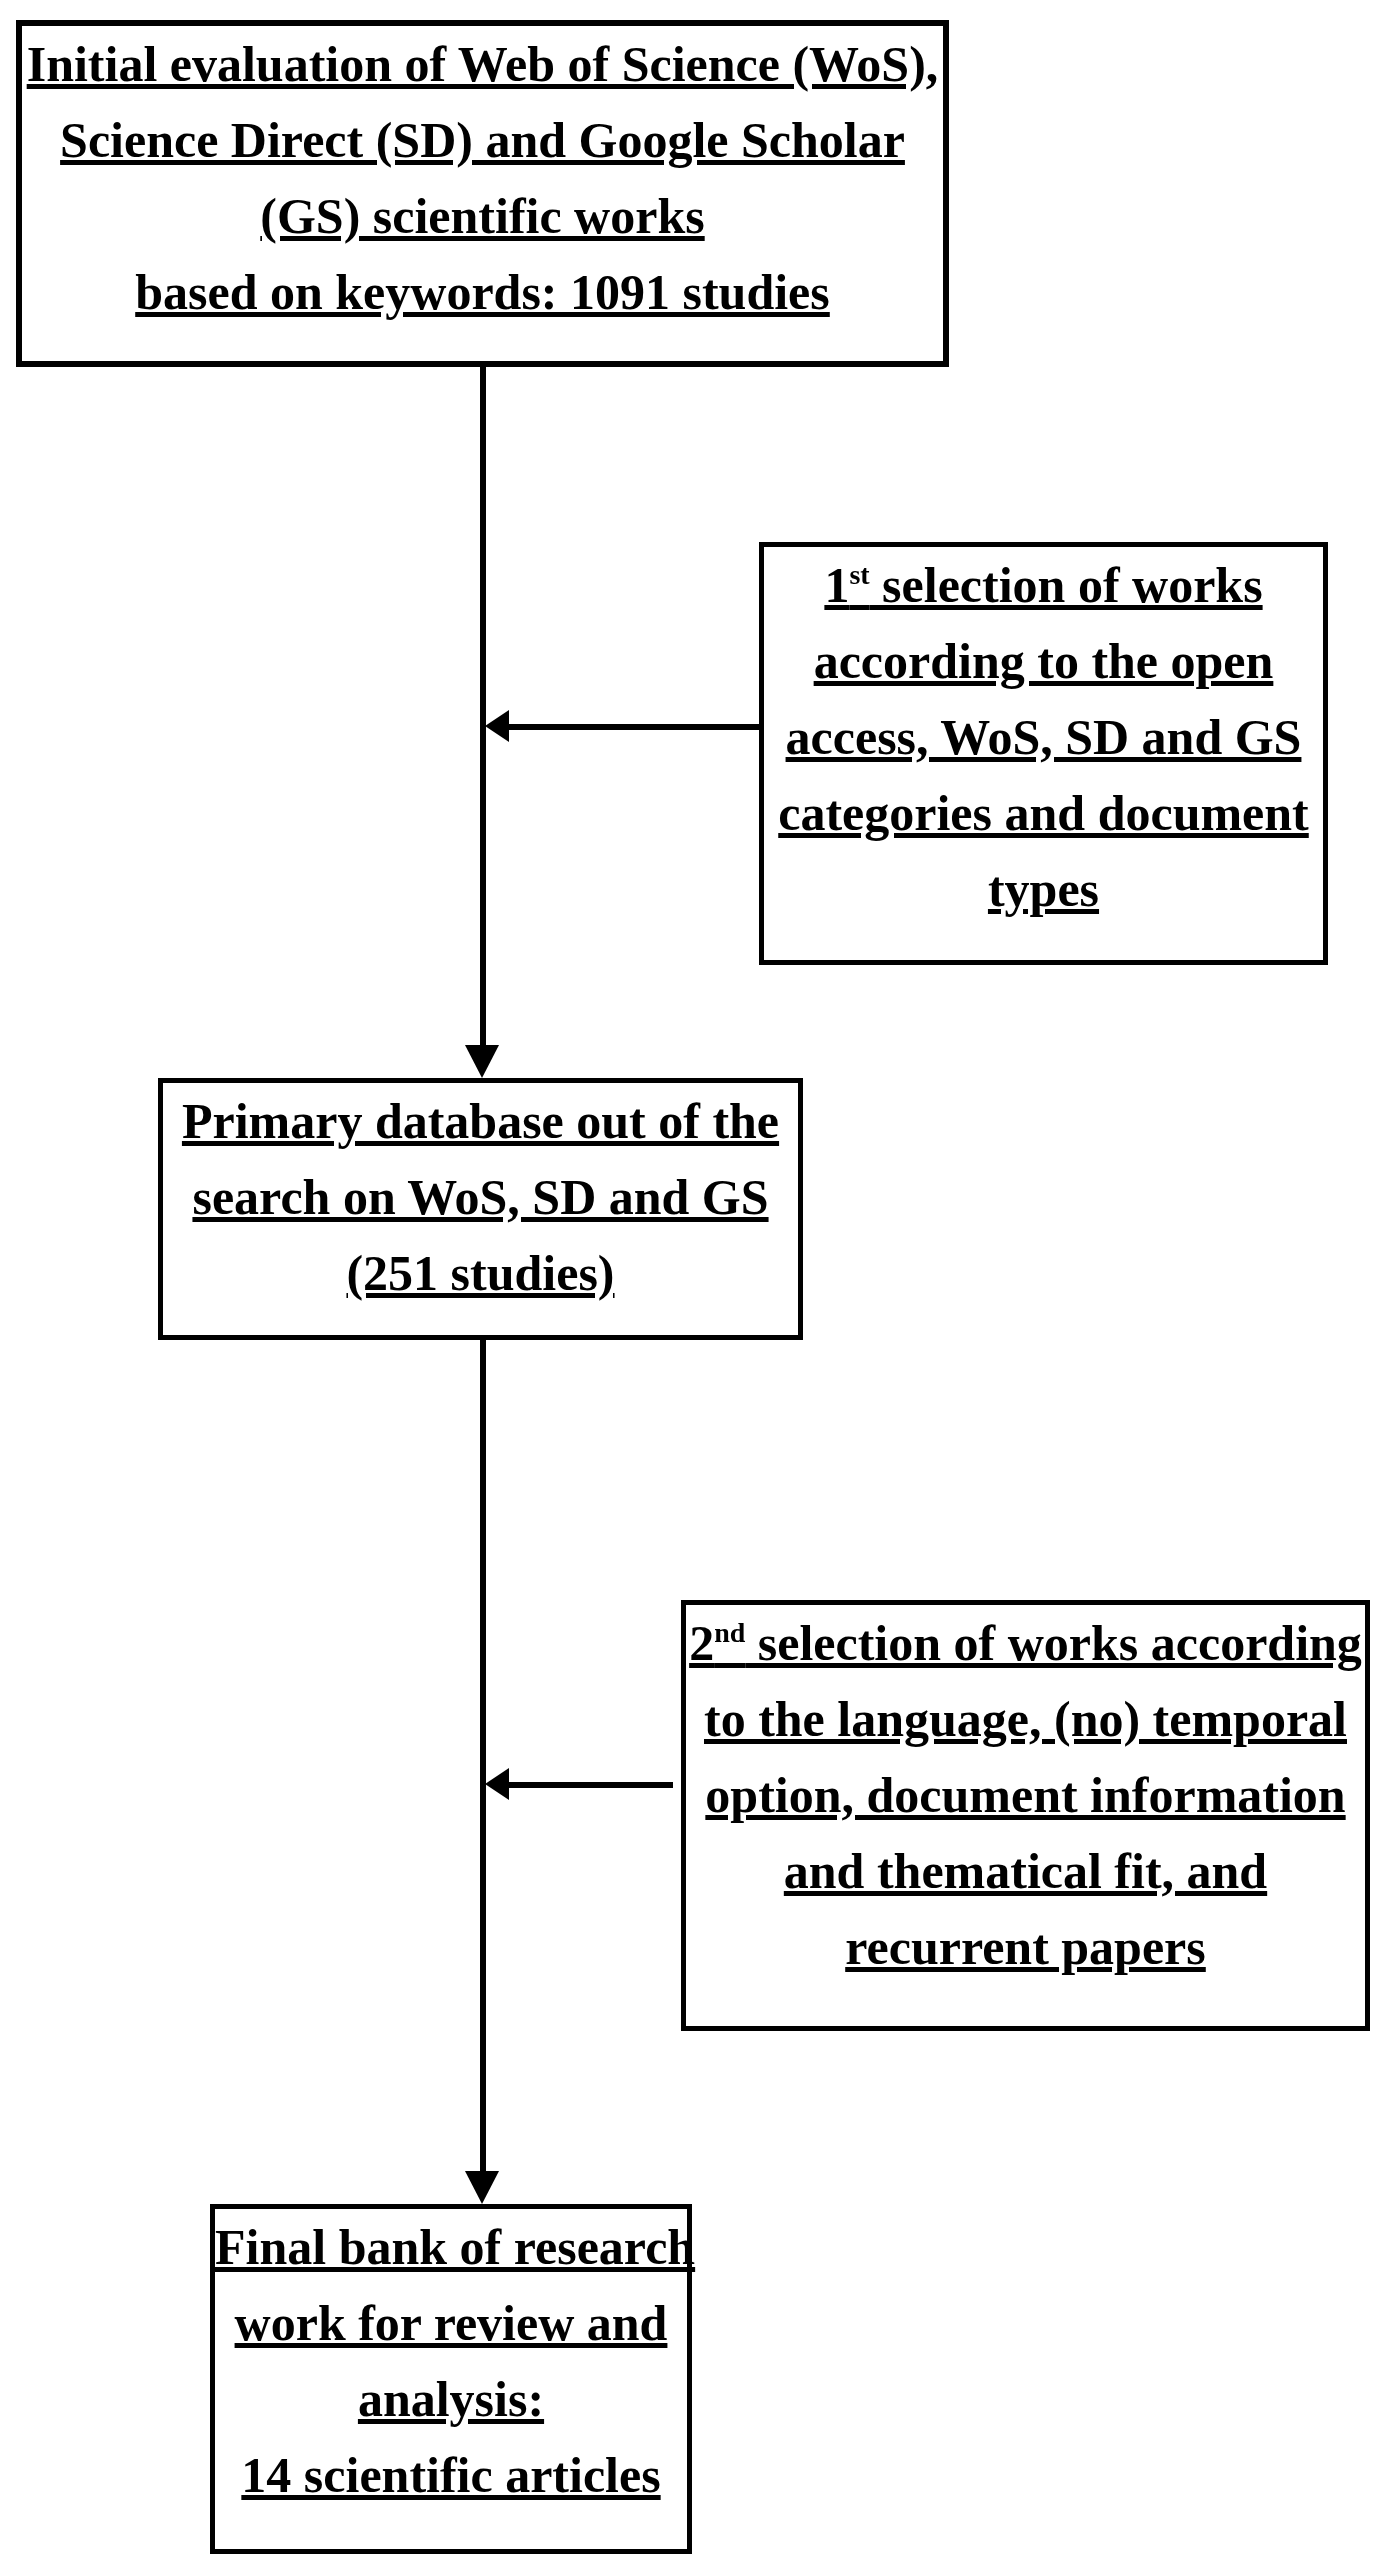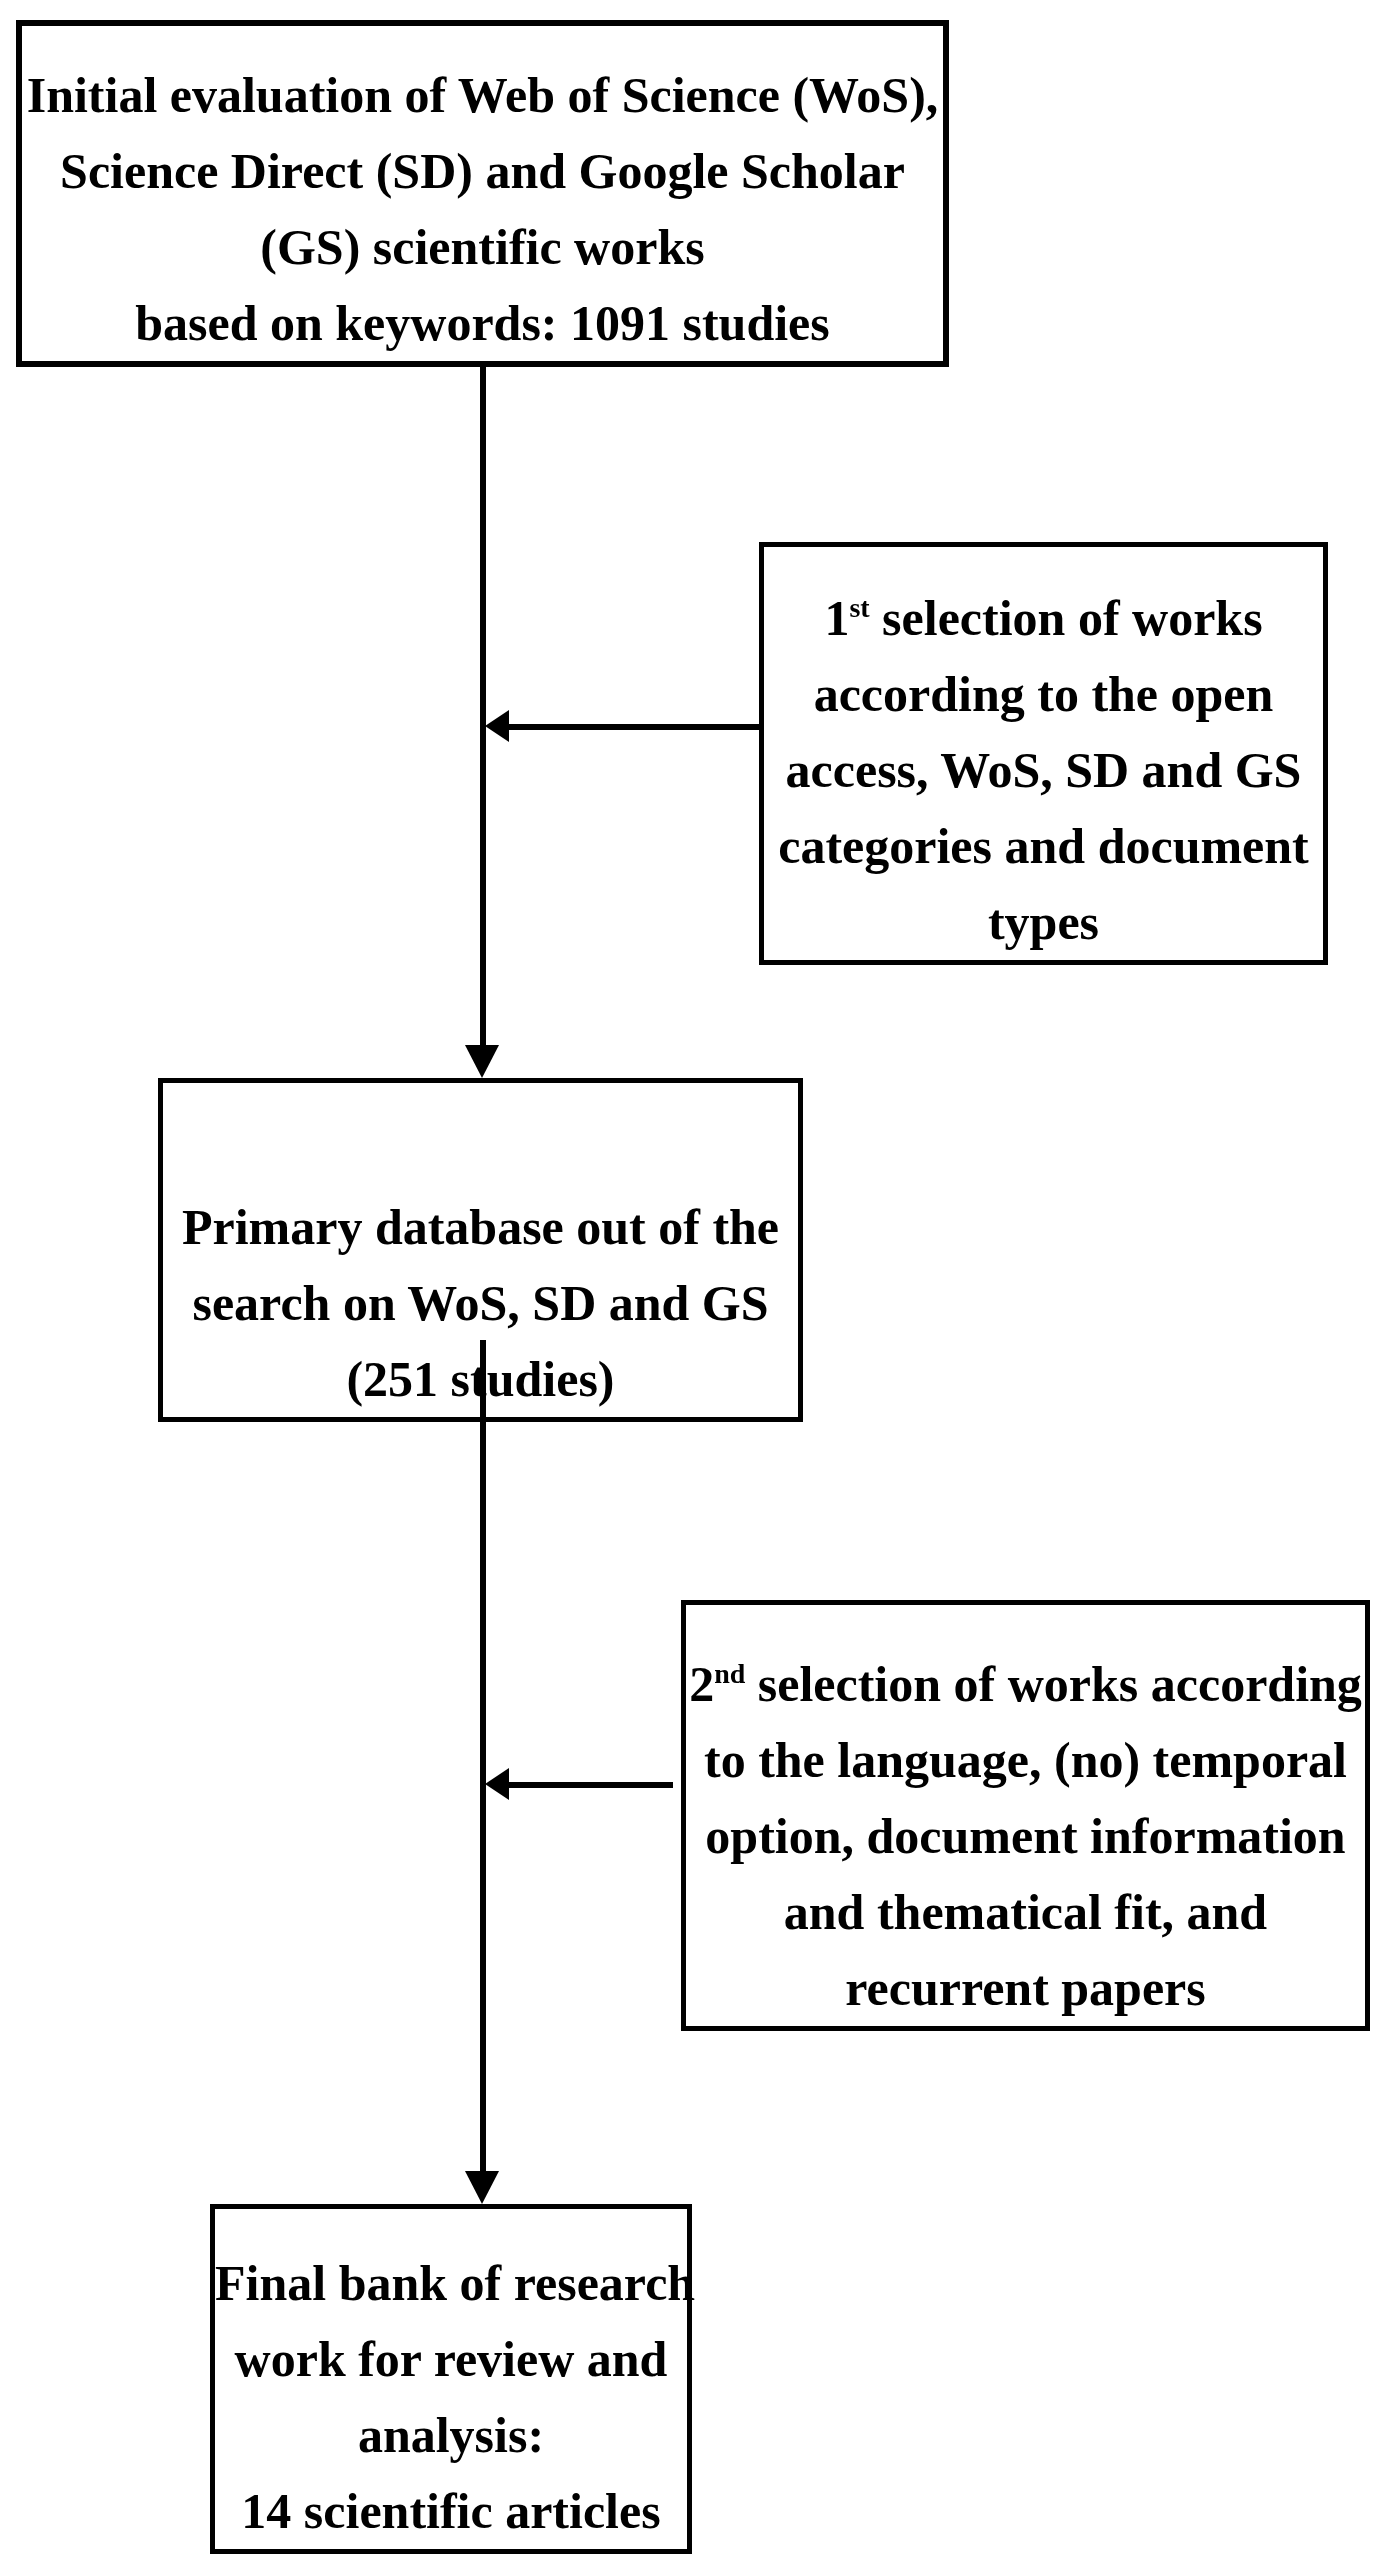--- a/index.html
+++ b/index.html
@@ -20,24 +20,25 @@
     inset: 0;
     background: #ffffff;
   }
   .box {
     position: absolute;
     box-sizing: border-box;
     border: 5.7px solid #000000;
     background: #ffffff;
     display: flex;
     flex-direction: column;
-    justify-content: flex-end;
+    justify-content: flex-start;
     text-align: center;
     font-size: 50px;
     line-height: 76px;
+    text-decoration: underline;
   }
   .box.thick { border-width: 6.5px; }
   .tline { white-space: pre; }
   .sup {
     font-size: 0.56em;
     line-height: 0;
     vertical-align: super;
   }
   .vline, .hline {
     position: absolute;
@@ -78,21 +79,21 @@
     <div class="tline"><span>1</span><span class="sup">st</span><span> selection of works</span></div>
     <div class="tline">according to the open</div>
     <div class="tline">access, WoS, SD and GS</div>
     <div class="tline">categories and document</div>
     <div class="tline">types</div>
   </div>
 
   <div class="hline" style="left:507px; top:724px; width:252px; height:5.7px;"></div>
   <div class="arrowhead left" style="left:485px; top:710px;"></div>
 
-  <div class="box" style="left:158px; top:1078px; width:645px; height:344px;">
+  <div class="box" style="left:158px; top:1078px; width:645px; height:262px;">
     <div class="tline">Primary database out of the</div>
     <div class="tline">search on WoS, SD and GS</div>
     <div class="tline">(251 studies)</div>
   </div>
 
   <div class="vline" style="left:480px; top:1340px; width:5.7px; height:833px;"></div>
   <div class="arrowhead down" style="left:465px; top:2171px;"></div>
 
   <div class="box" style="left:673px; top:1600px; width:689px; height:431px;margin-left:8px;">
     <div class="tline"><span>2</span><span class="sup">nd</span><span> selection of works according</span></div>

